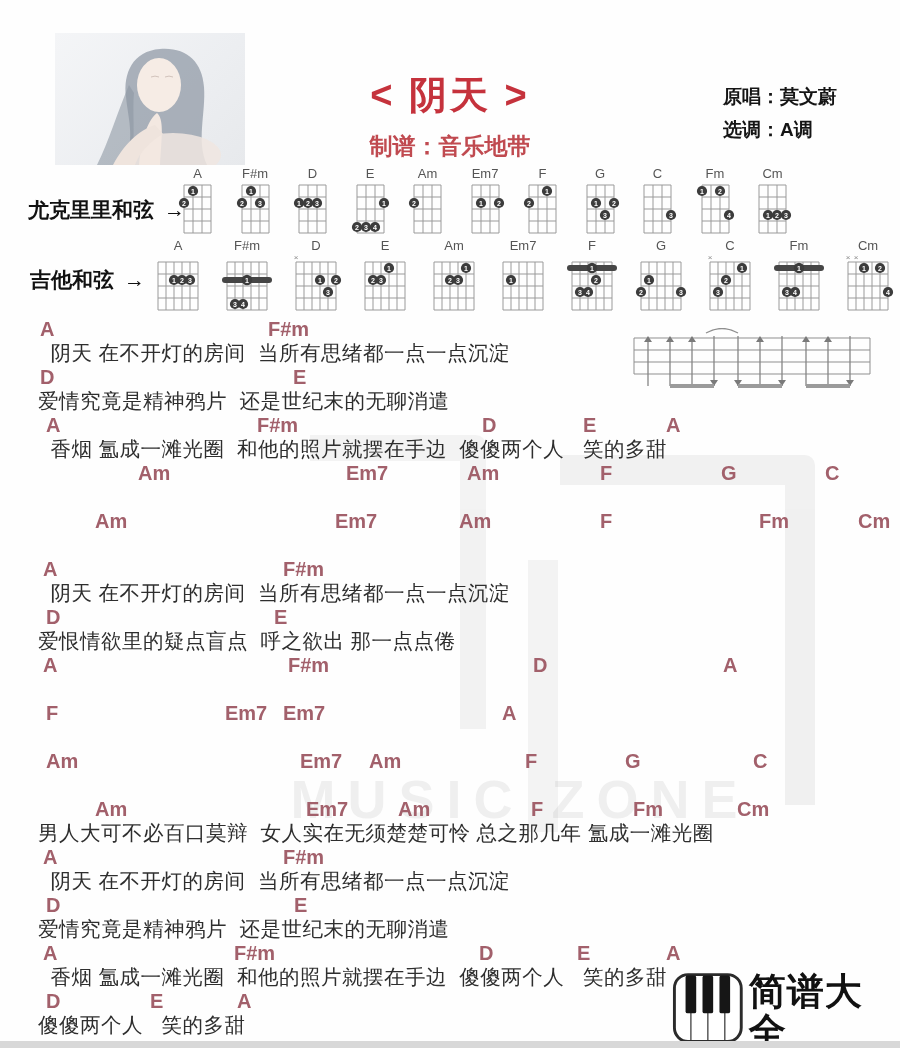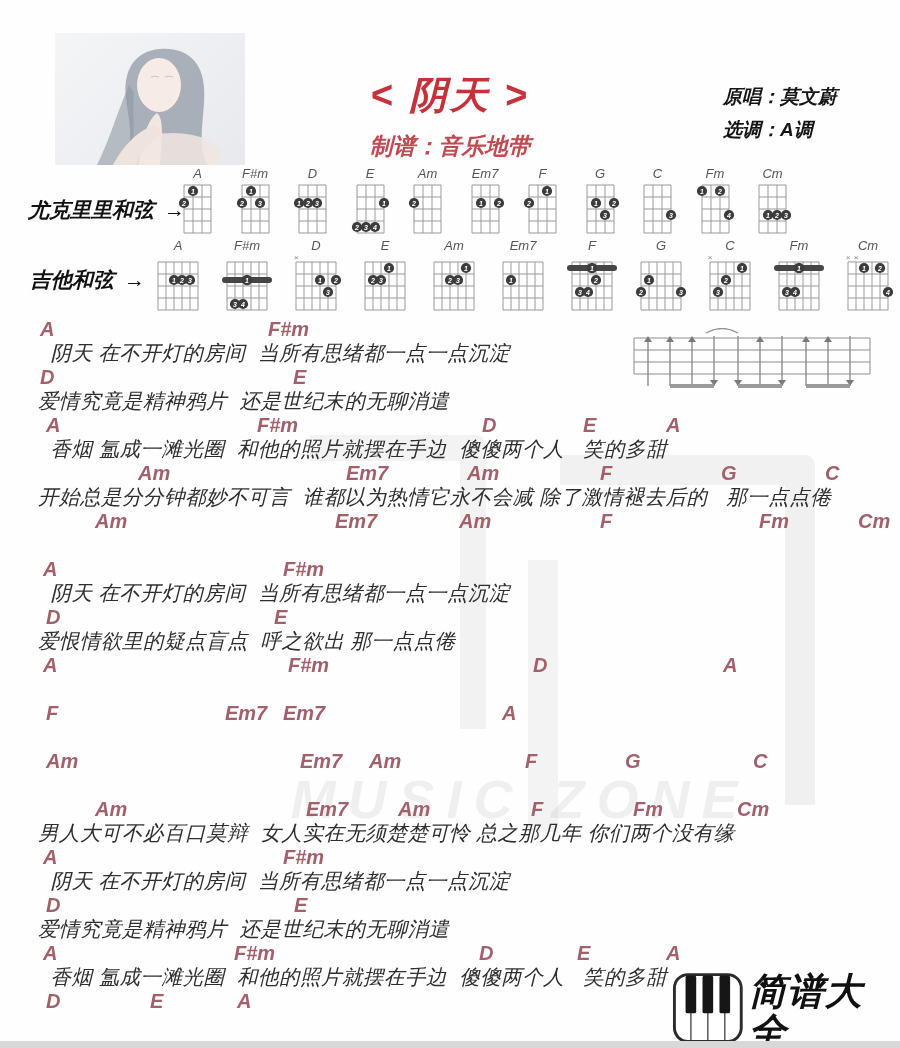--- a/index.html
+++ b/index.html
@@ -1,18 +1,18 @@
 <!DOCTYPE html>
 <html><head>
 <meta charset="utf-8">
 <style>
   html,body{margin:0;padding:0;}
   body{width:900px;height:1048px;position:relative;background:#fefefe;
        font-family:"Liberation Sans","DejaVu Sans",sans-serif;overflow:hidden;color:#2f2f2f;}
-  .abs{position:absolute;font-style:italic;}
+  .abs{position:absolute;}
   
   .artist-photo{left:55px;top:33px;width:190px;height:132px;overflow:hidden;
        background:linear-gradient(135deg,#f4f5f7 0%,#eceef1 60%,#e7e9ec 100%);}
   .song-title{top:70px;left:0;right:0;text-align:center;font-size:38px;font-weight:bold;
        color:#c5323c;letter-spacing:3px;}
   .credit{top:131px;left:0;right:0;text-align:center;font-size:23px;font-weight:bold;color:#c04a50;}
   .header-right{left:723px;top:80px;font-size:19px;font-weight:bold;color:#151515;line-height:33px;}
   
   .row-label{font-size:21px;font-weight:600;color:#111;white-space:nowrap;}
   .uke-label{left:28px;top:196px;}
@@ -601,21 +601,20 @@
       <span class="chd" style="left: 628px;">A</span>
       <span class="txt">  香烟 氲成一滩光圈  和他的照片就摆在手边  傻傻两个人   笑的多甜</span>
     </div>
     <div class="lline">
       <span class="chd" style="left: 100px;">Am</span>
       <span class="chd" style="left: 308px;">Em7</span>
       <span class="chd" style="left: 429px;">Am</span>
       <span class="chd" style="left: 562px;">F</span>
       <span class="chd" style="left: 683px;">G</span>
       <span class="chd" style="left: 787px;">C</span>
-      <span class="txt">开始总是分分钟都妙不可言  谁都以为热情它永不会减 除了激情褪去后的   那一点点倦</span>
     </div>
     <div class="lline">
       <span class="chd" style="left: 57px;">Am</span>
       <span class="chd" style="left: 297px;">Em7</span>
       <span class="chd" style="left: 421px;">Am</span>
       <span class="chd" style="left: 562px;">F</span>
       <span class="chd" style="left: 721px;">Fm</span>
       <span class="chd" style="left: 820px;">Cm</span>
     </div>
     <div class="lline">
@@ -648,21 +647,21 @@
       <span class="chd" style="left: 587px;">G</span>
       <span class="chd" style="left: 715px;">C</span>
     </div>
     <div class="lline">
       <span class="chd" style="left: 57px;">Am</span>
       <span class="chd" style="left: 268px;">Em7</span>
       <span class="chd" style="left: 360px;">Am</span>
       <span class="chd" style="left: 493px;">F</span>
       <span class="chd" style="left: 595px;">Fm</span>
       <span class="chd" style="left: 699px;">Cm</span>
-      <span class="txt">男人大可不必百口莫辩  女人实在无须楚楚可怜 总之那几年 你们两个没有缘</span>
+      <span class="txt">男人大可不必百口莫辩  女人实在无须楚楚可怜 总之那几年 氲成一滩光圈</span>
     </div>
     <div class="lline">
       <span class="chd" style="left: 5px;">A</span>
       <span class="chd" style="left: 245px;">F#m</span>
       <span class="txt">  阴天 在不开灯的房间  当所有思绪都一点一点沉淀</span>
     </div>
     <div class="lline">
       <span class="chd" style="left: 8px;">D</span>
       <span class="chd" style="left: 256px;">E</span>
       <span class="txt">爱情究竟是精神鸦片  还是世纪末的无聊消遣</span>
@@ -672,20 +671,21 @@
       <span class="chd" style="left: 196px;">F#m</span>
       <span class="chd" style="left: 441px;">D</span>
       <span class="chd" style="left: 539px;">E</span>
       <span class="chd" style="left: 628px;">A</span>
       <span class="txt">  香烟 氲成一滩光圈  和他的照片就摆在手边  傻傻两个人   笑的多甜</span>
     </div>
     <div class="lline">
       <span class="chd" style="left: 8px;">D</span>
       <span class="chd" style="left: 112px;">E</span>
       <span class="chd" style="left: 199px;">A</span>
+      <span class="txt">傻傻两个人   笑的多甜</span>
     </div>
   </div>
 
 <div class="abs site-logo">
   <svg width="72" height="72" viewBox="0 0 74 74">
     <rect x="2.5" y="2.5" width="69" height="69" rx="14" fill="#ffffff" stroke="#2b2b2b" stroke-width="3"></rect>
     <line x1="19.5" y1="42" x2="19.5" y2="70" stroke="#555" stroke-width="1.5"></line>
     <line x1="37" y1="42" x2="37" y2="70" stroke="#555" stroke-width="1.5"></line>
     <line x1="54.5" y1="42" x2="54.5" y2="70" stroke="#555" stroke-width="1.5"></line>
     <rect x="14" y="3.5" width="11" height="39" rx="2" fill="#161616"></rect>

